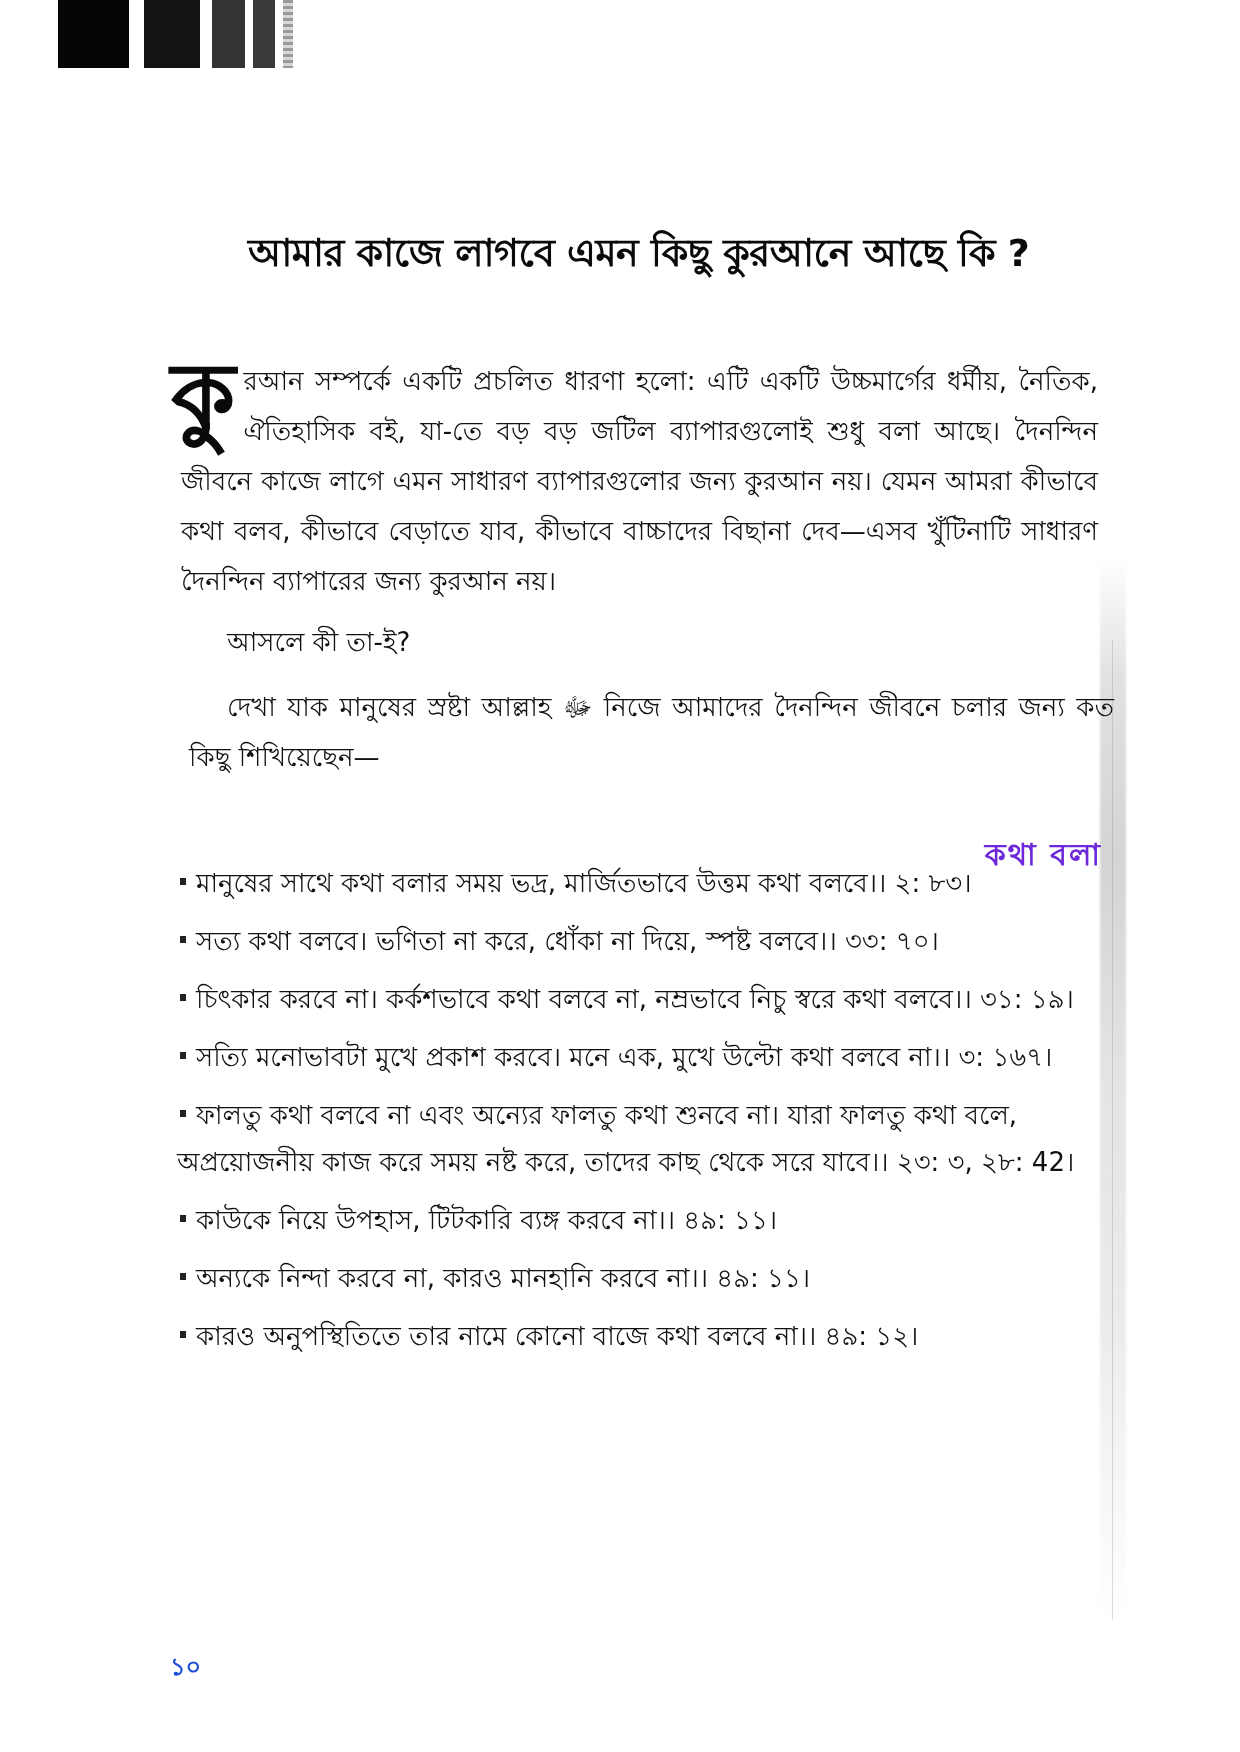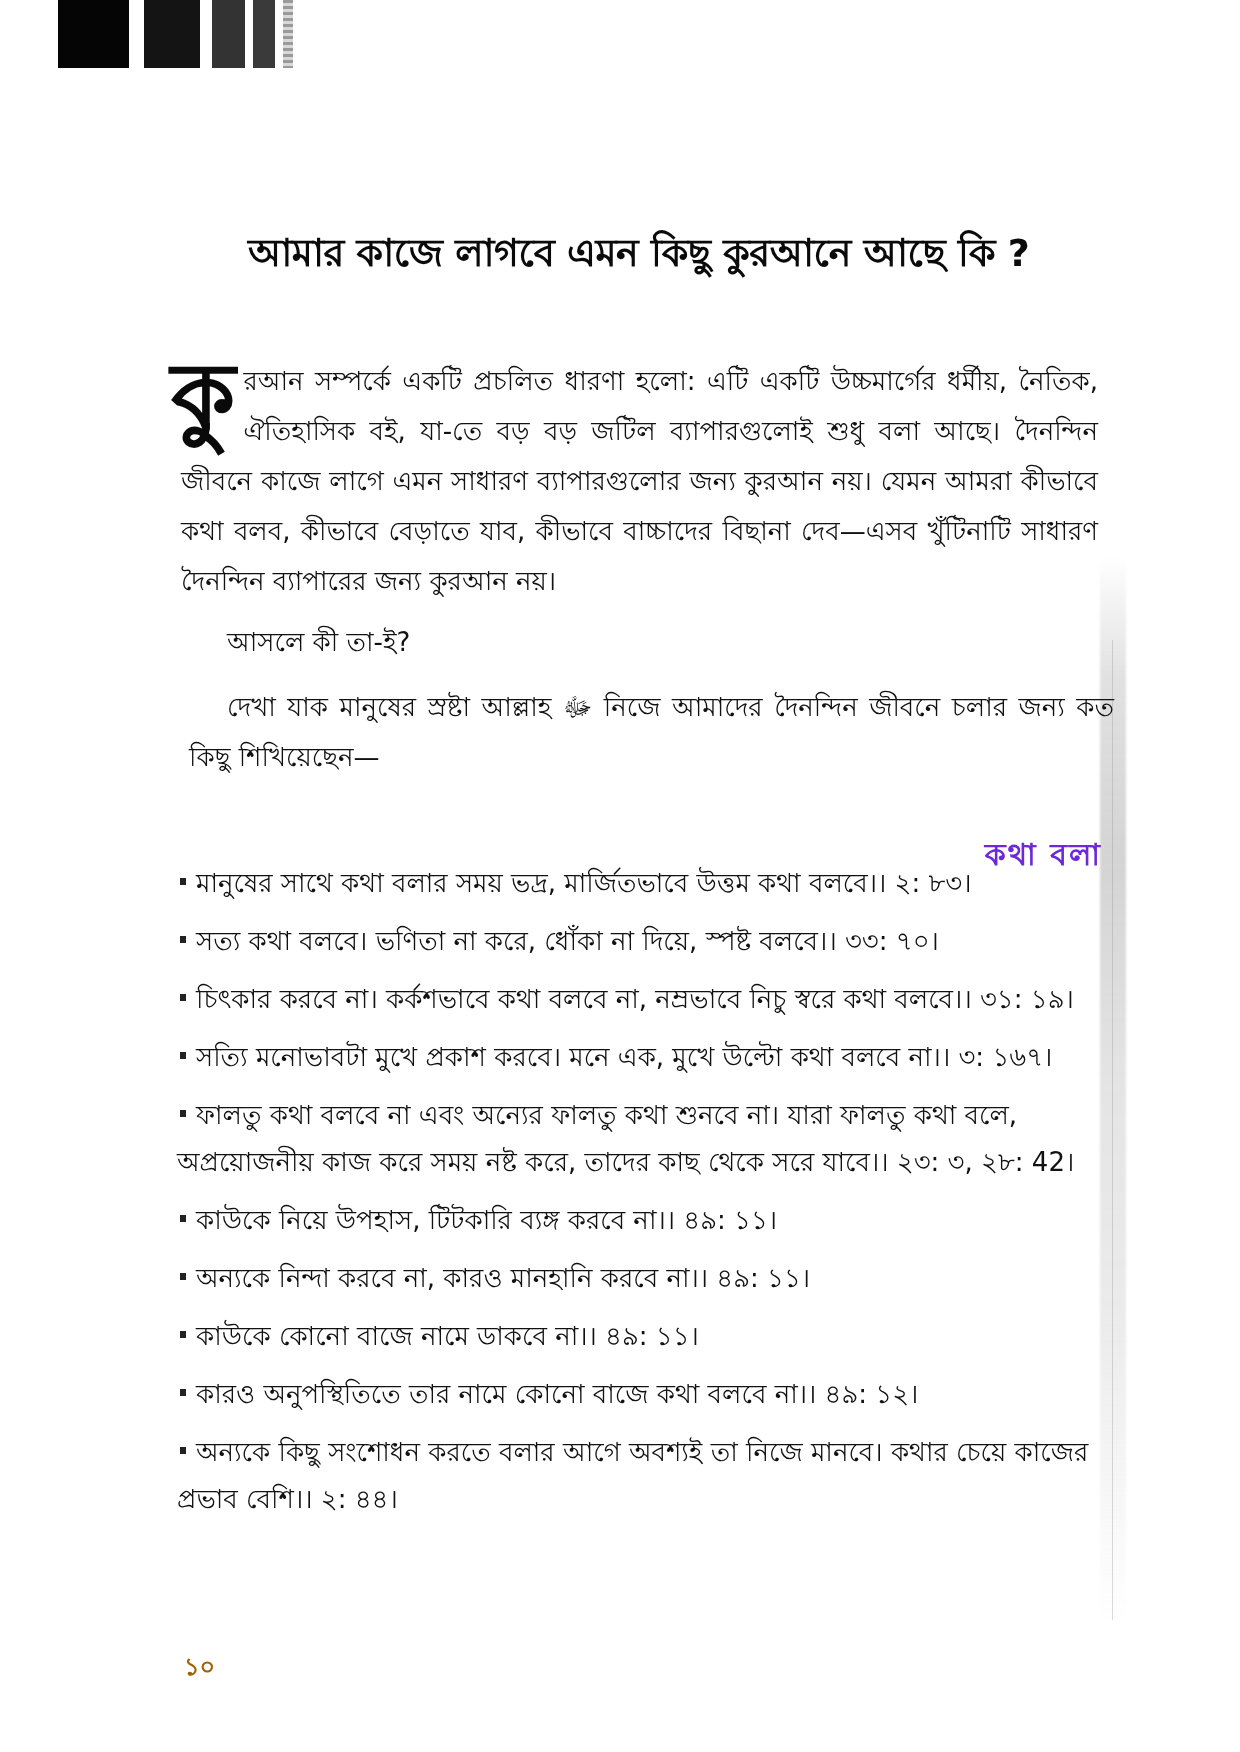--- a/index.html
+++ b/index.html
@@ -146,25 +146,25 @@
       width: 6px;
       height: 7px;
       background: #222222;
       margin: 0 10px 6px 3px;
       vertical-align: middle;
     }
     .ref { white-space: nowrap; }
 
     .page-number {
       position: absolute;
-      left: 184px;
+      left: 170px;
       top: 1648px;
       font-size: 24px;
       font-weight: bold;
-      color: #a16207;
+      color: #1d4ed8;
       text-align: center;
     }
   </style>
 </head>
 <body>
 
 <div class="reg-marks">
   <div class="reg-mark m1"></div>
   <div class="reg-mark m2"></div>
   <div class="reg-mark m3"></div>
@@ -211,26 +211,18 @@
   </li>
   <li class="rule-item">
     <span class="bullet"></span><span>কাউকে নিয়ে উপহাস, টিটকারি ব্যঙ্গ করবে না।।</span>
     <span class="ref">৪৯: ১১।</span>
   </li>
   <li class="rule-item">
     <span class="bullet"></span><span>অন্যকে নিন্দা করবে না, কারও মানহানি করবে না।।</span>
     <span class="ref">৪৯: ১১।</span>
   </li>
   <li class="rule-item">
-    <span class="bullet"></span><span>কাউকে কোনো বাজে নামে ডাকবে না।।</span>
-    <span class="ref">৪৯: ১১।</span>
-  </li>
-  <li class="rule-item">
     <span class="bullet"></span><span>কারও অনুপস্থিতিতে তার নামে কোনো বাজে কথা বলবে না।।</span>
     <span class="ref">৪৯: ১২।</span>
   </li>
-  <li class="rule-item">
-    <span class="bullet"></span><span>অন্যকে কিছু সংশোধন করতে বলার আগে অবশ্যই তা নিজে মানবে। কথার চেয়ে কাজের প্রভাব বেশি।।</span>
-    <span class="ref">২: ৪৪।</span>
-  </li>
 </ul>
 
 <div class="page-number">১০</div>
 
 </body></html>

